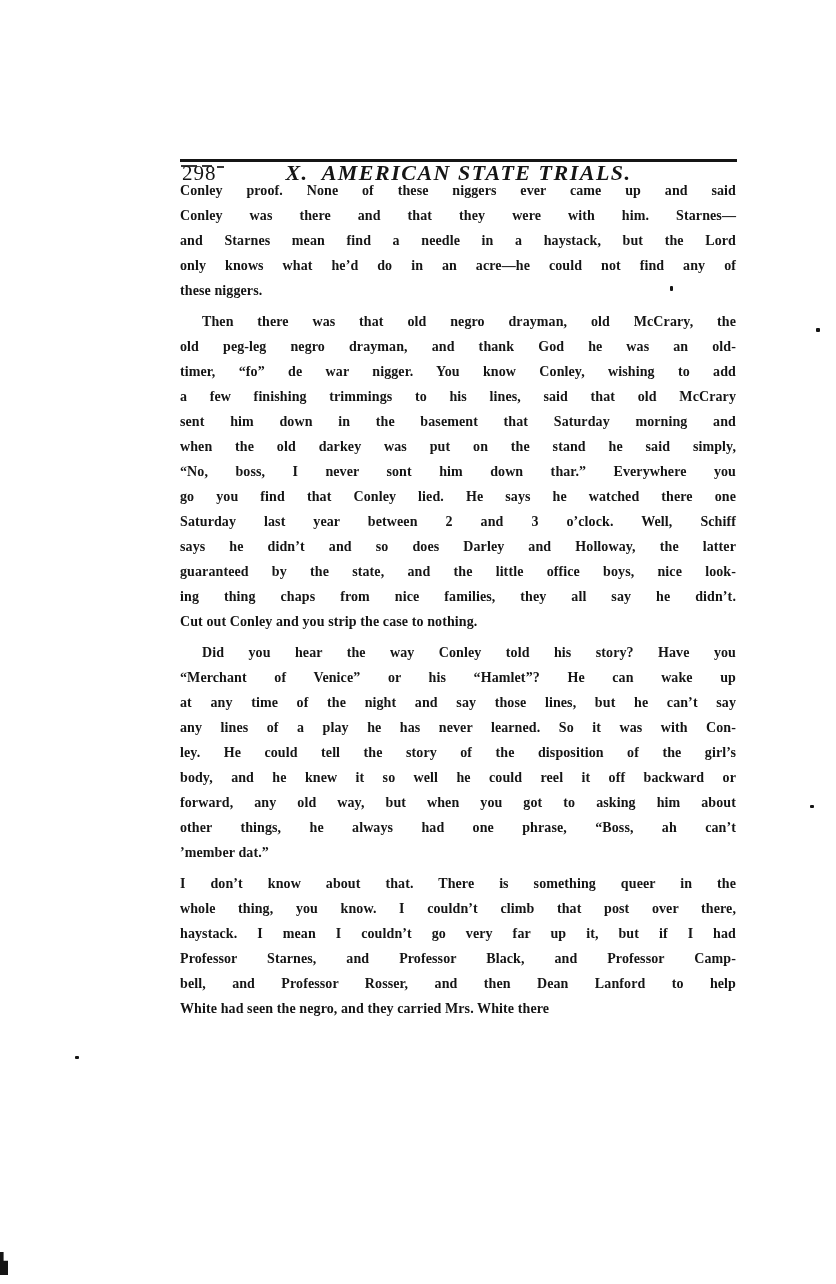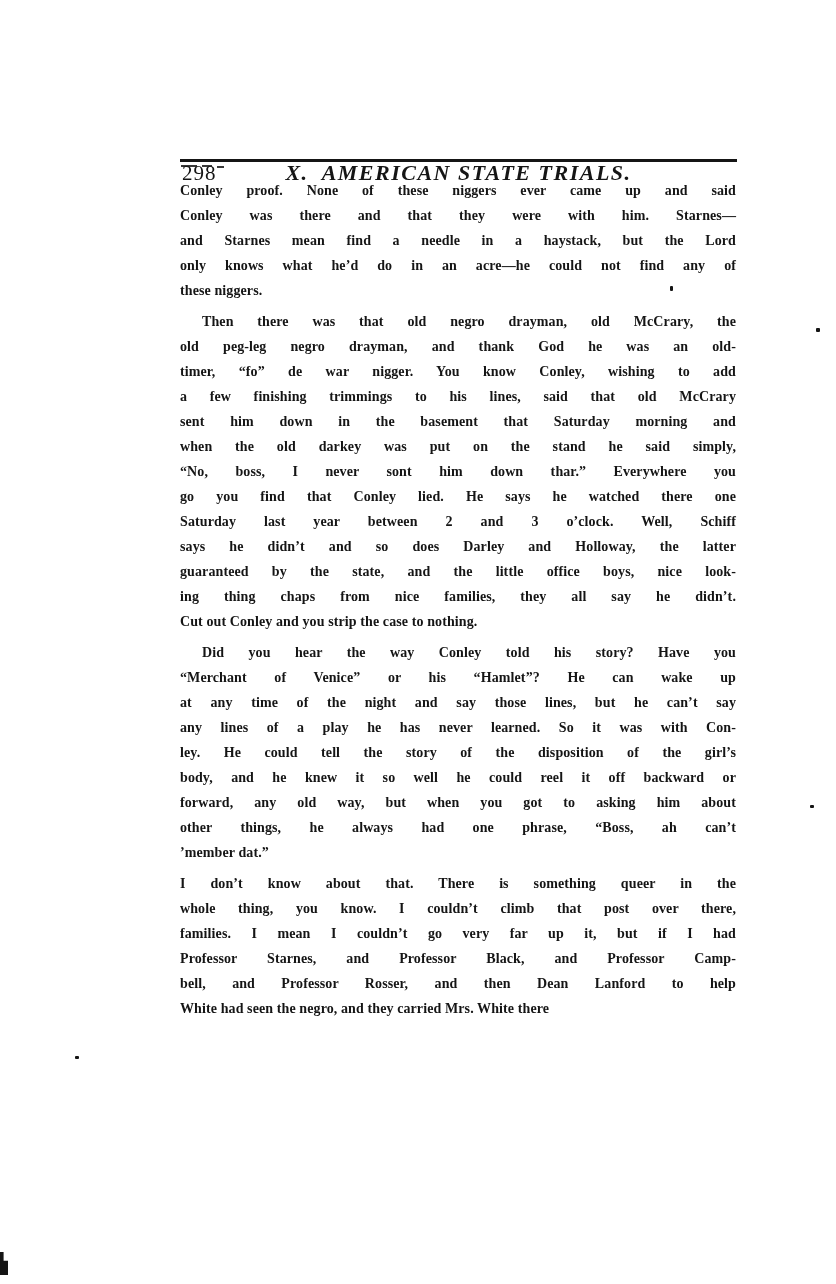--- a/index.html
+++ b/index.html
@@ -143,21 +143,21 @@
         <div class="text-line">any lines of a play he has never learned. So it was with Con-</div>
         <div class="text-line">ley. He could tell the story of the disposition of the girl’s</div>
         <div class="text-line">body, and he knew it so well he could reel it off backward or</div>
         <div class="text-line">forward, any old way, but when you got to asking him about</div>
         <div class="text-line">other things, he always had one phrase, “Boss, ah can’t</div>
         <div class="text-line last">’member dat.”</div>
       </div>
       <div class="paragraph">
         <div class="text-line">I don’t know about that. There is something queer in the</div>
         <div class="text-line">whole thing, you know. I couldn’t climb that post over there,</div>
-        <div class="text-line">families. I mean I couldn’t go very far up it, but if I had</div>
+        <div class="text-line">haystack. I mean I couldn’t go very far up it, but if I had</div>
         <div class="text-line">Professor Starnes, and Professor Black, and Professor Camp-</div>
         <div class="text-line">bell, and Professor Rosser, and then Dean Lanford to help</div>
         <div class="text-line last">White had seen the negro, and they carried Mrs. White there</div>
       </div>
     </main>
 
   <span class="speck" style="left:670px; top:286px; width:3px; height:5px;"></span>
   <span class="speck" style="left:816px; top:328px; width:4px; height:4px;"></span>
   <span class="speck" style="left:810px; top:805px; width:4px; height:3px;"></span>
   <span class="speck" style="left:75px; top:1056px; width:4px; height:3px;"></span>

